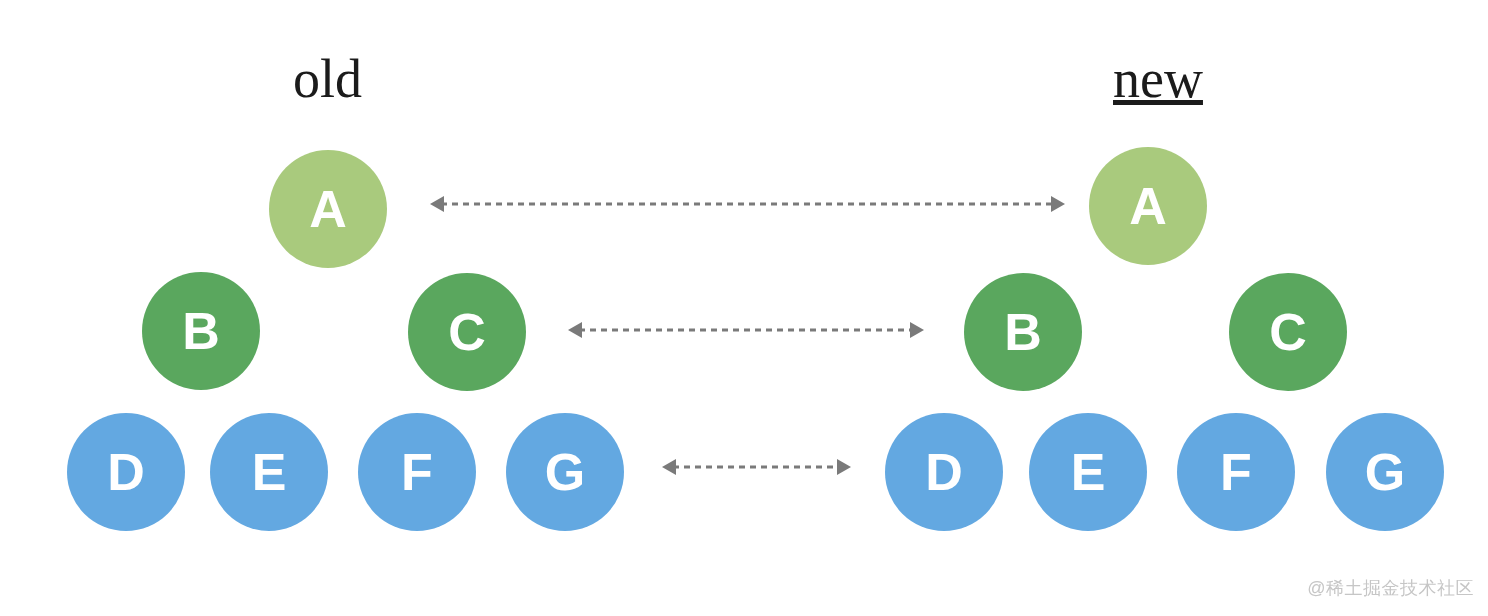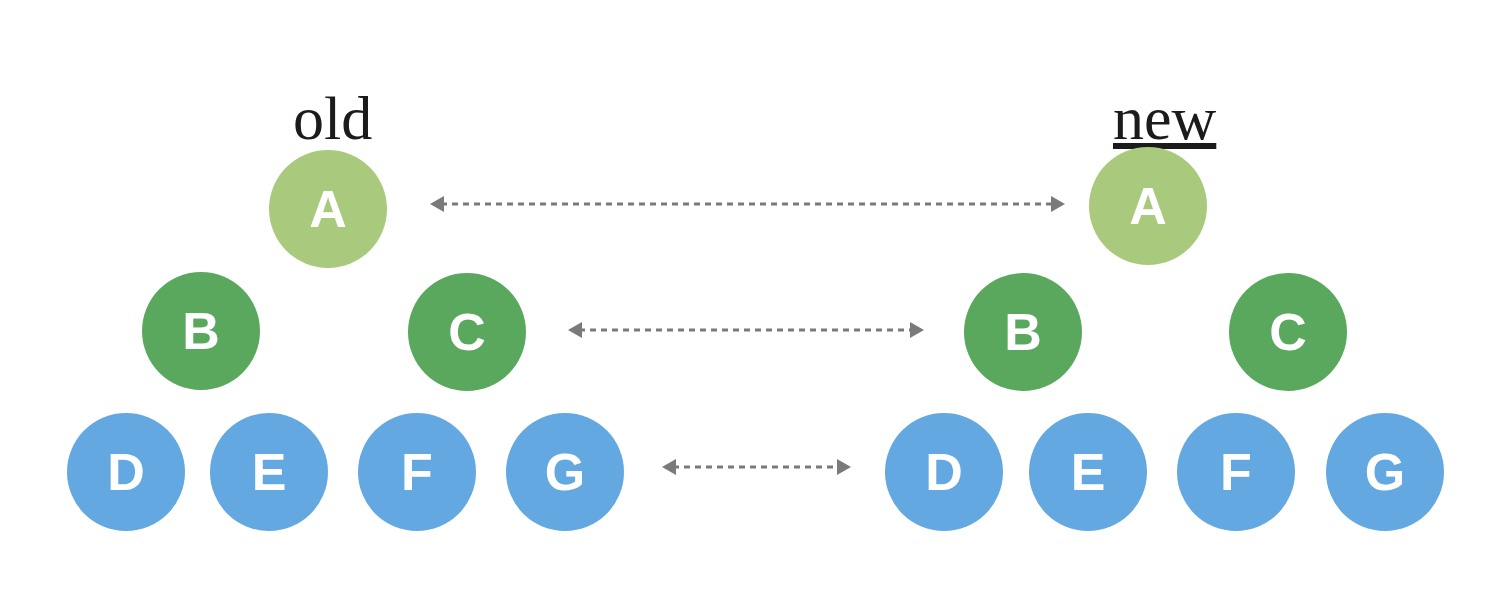--- a/index.html
+++ b/index.html
@@ -7,24 +7,23 @@
     position: relative;
     width: 1488px;
     height: 616px;
     background: var(--background, #ffffff);
     overflow: hidden;
     font-family: "Liberation Sans", sans-serif;
   }
   .tree-label {
     position: absolute;
     font-family: "Liberation Serif", serif;
-    font-size: 62px;
+    font-size: 54px;
     color: var(--label-text, #1b1b1b);
     line-height: 1;
-    margin-top: 35px;
   }
   .tree-label.old { left: 293px; top: 52px; }
   .tree-label.new { left: 1113px; top: 52px; text-decoration: underline; }
 
   .tree { position: absolute; inset: 0; }
 
   .node {
     position: absolute;
     width: 118px;
     height: 118px;
@@ -107,14 +106,15 @@
   <div class="arrow" style="left:430px; top:196px; width:635px;">
     <div class="line"></div>
   </div>
   <div class="arrow" style="left:568px; top:322px; width:356px;">
     <div class="line"></div>
   </div>
   <div class="arrow" style="left:662px; top:459px; width:189px;">
     <div class="line"></div>
   </div>
 
+  <div class="watermark">@稀土掘金技术社区</div>
 
 </div>
 
 </body></html>

